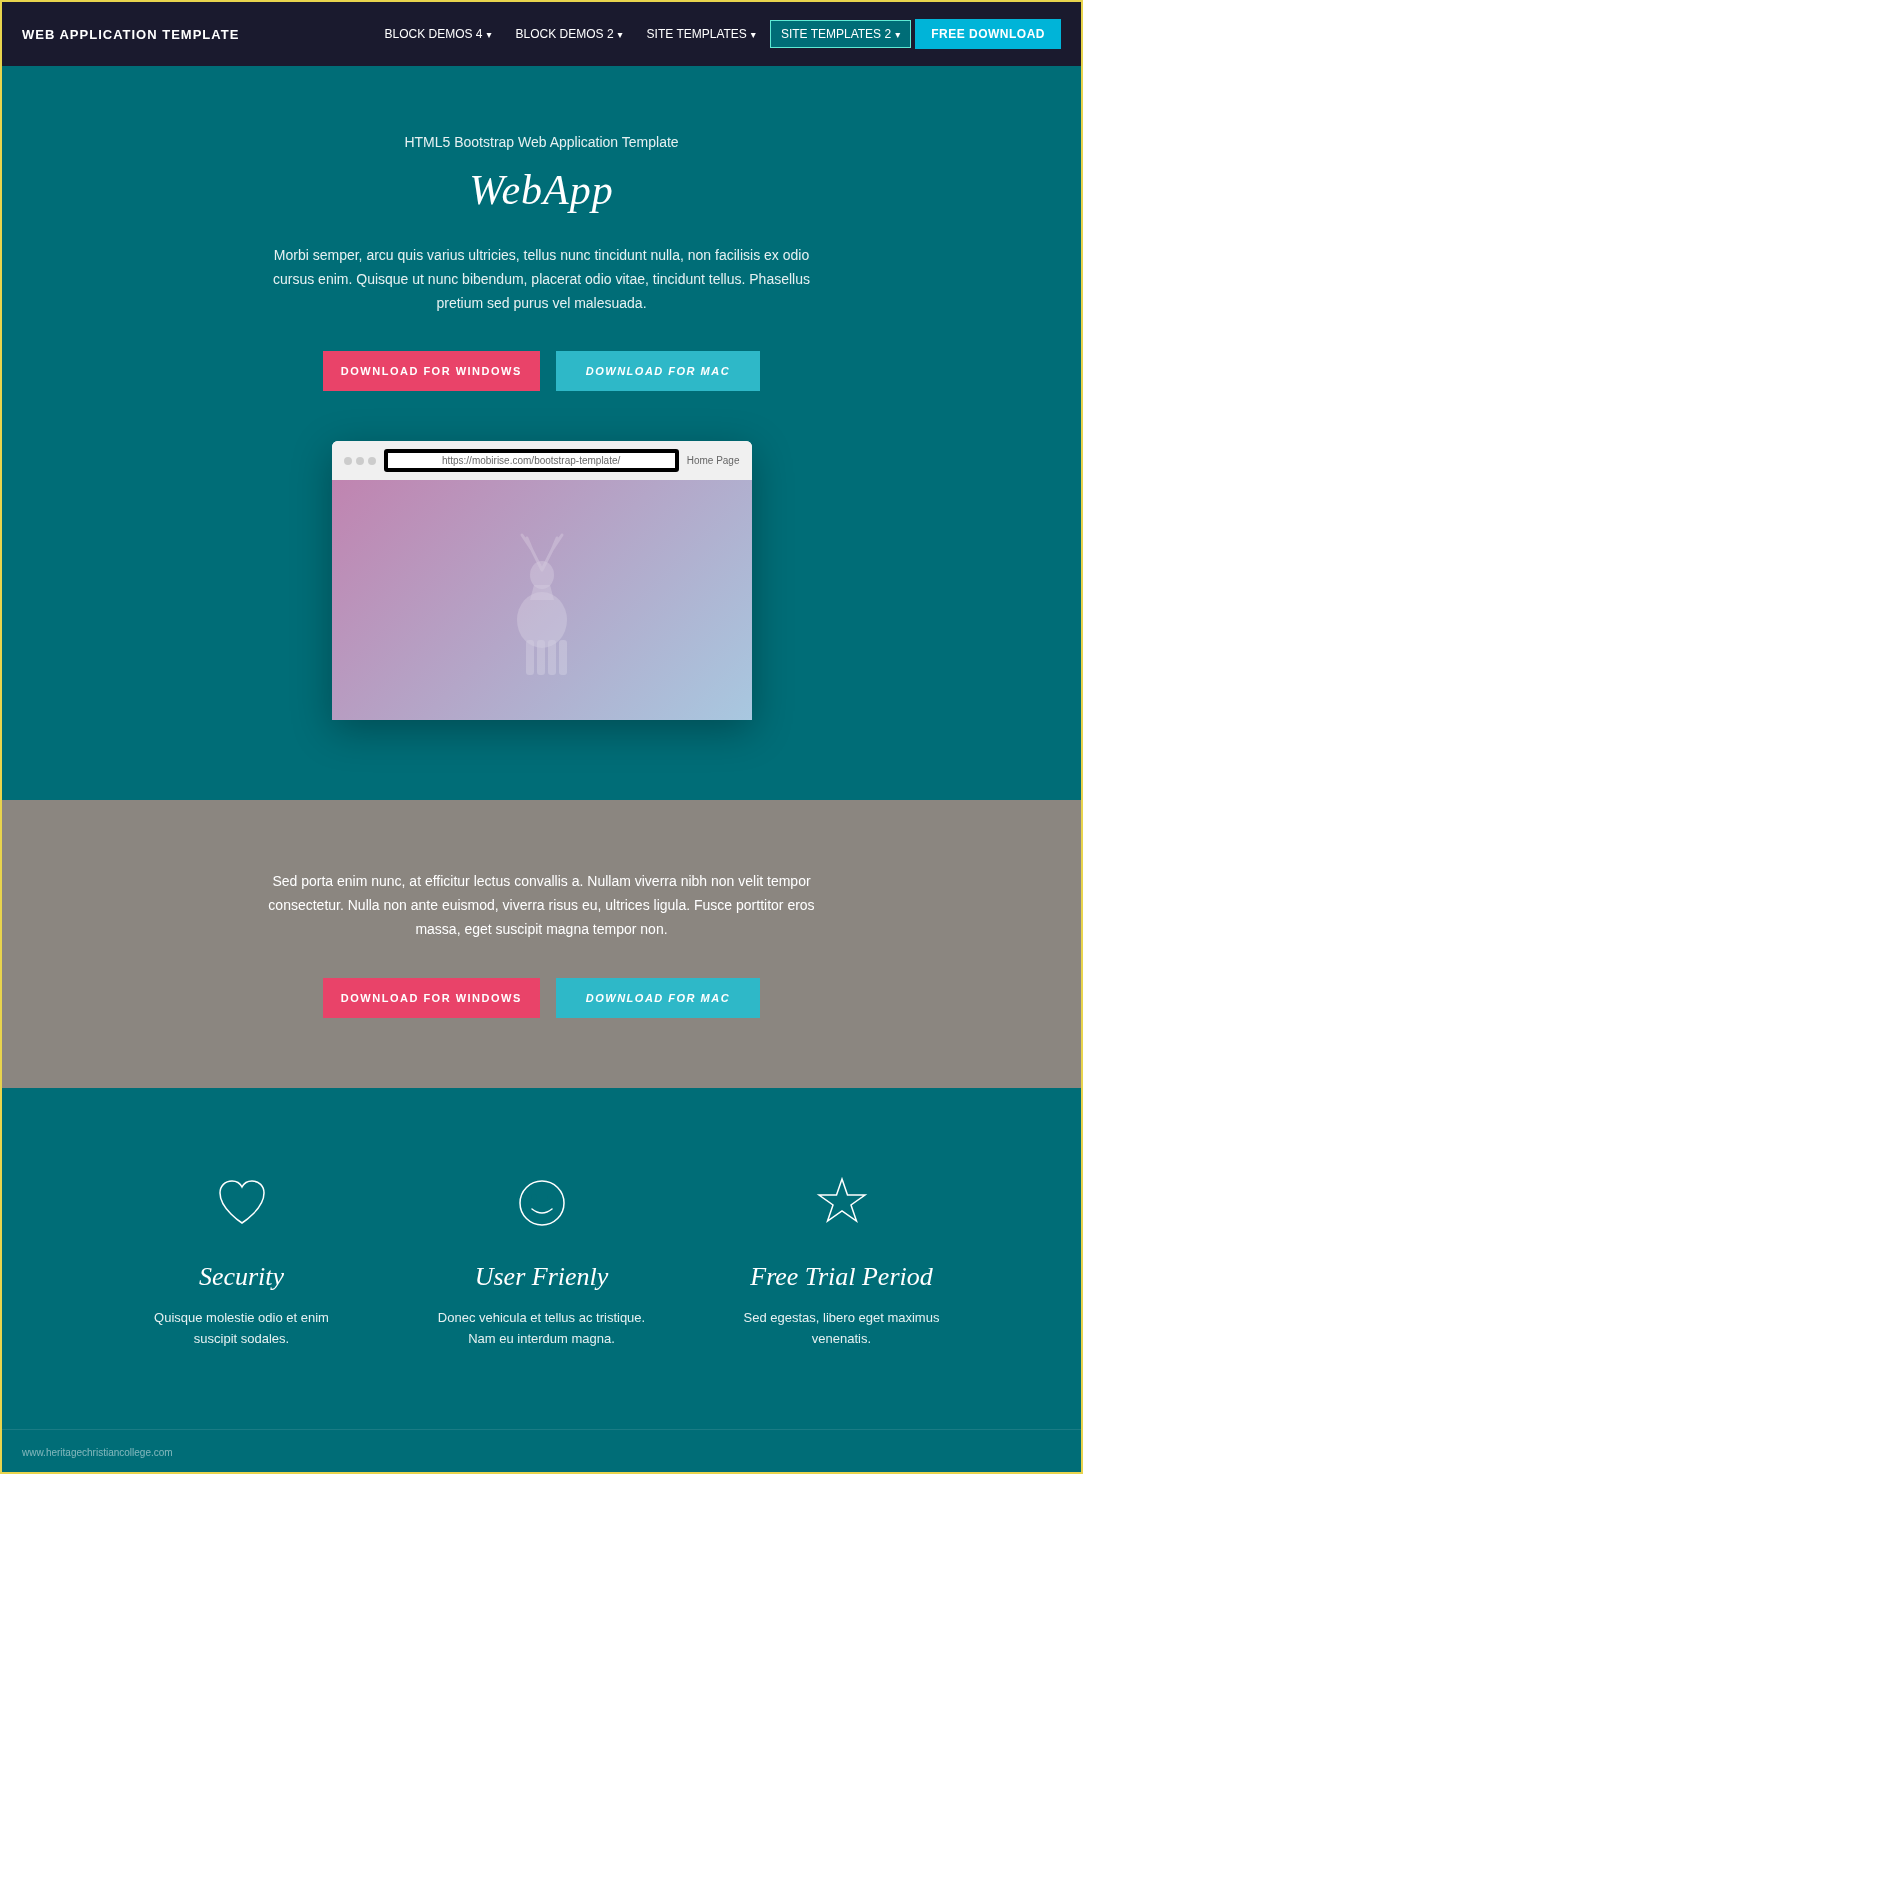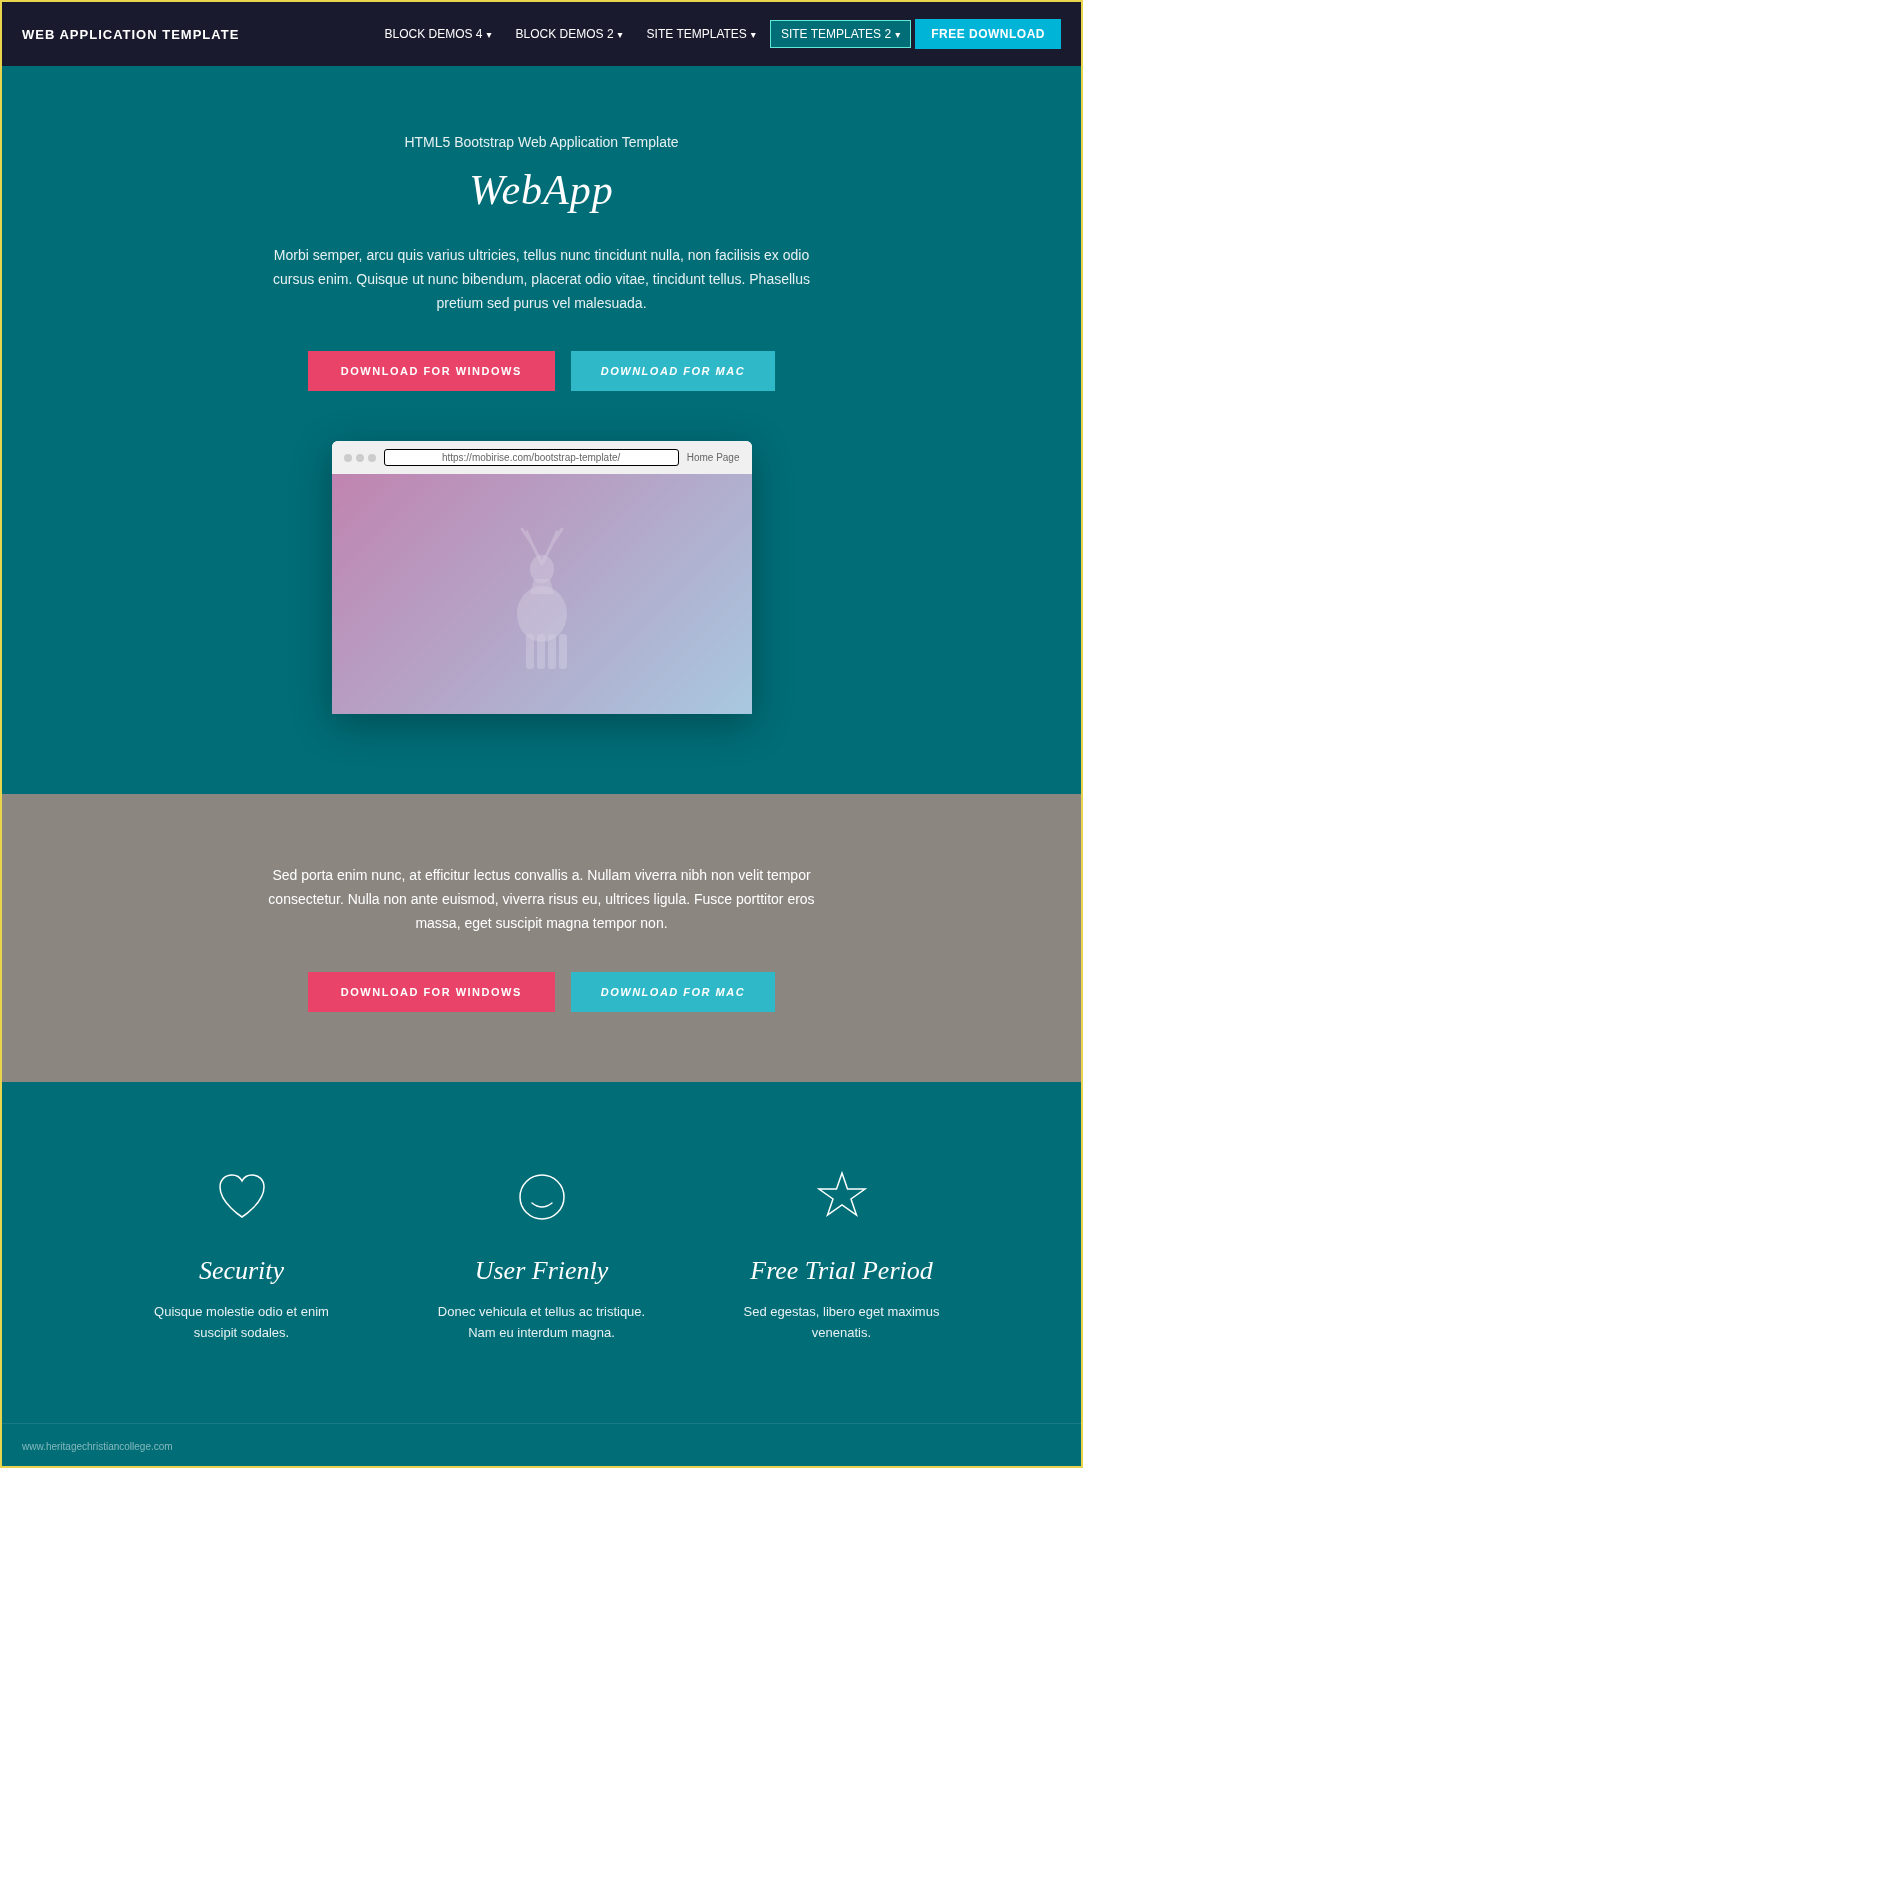--- a/index.html
+++ b/index.html
@@ -85,21 +85,21 @@
     .hero-buttons {
       display: flex;
       justify-content: center;
       gap: 16px;
       margin-bottom: 50px;
     }
     .btn-windows {
       background: #e94369;
       color: #fff;
       border: none;
-      padding: 14px 33px;
+      padding: 14px 18px;
       font-size: 11px;
       font-weight: bold;
       letter-spacing: 1.5px;
       text-transform: uppercase;
       cursor: pointer;
     }
     .btn-mac {
       background: #2eb8c8;
       color: #fff;
       border: none;
@@ -134,21 +134,21 @@
     }
     .dot {
       width: 8px;
       height: 8px;
       border-radius: 50%;
       background: #ccc;
     }
     .browser-url {
       flex: 1;
       background: #fff;
-      border: 1px solid #000000;
+      border: 4px solid #000000;
       border-radius: 3px;
       padding: 2px 8px;
       font-size: 10px;
       color: #666;
     }
     .browser-home {
       font-size: 10px;
       color: #666;
     }
     .browser-screen {

